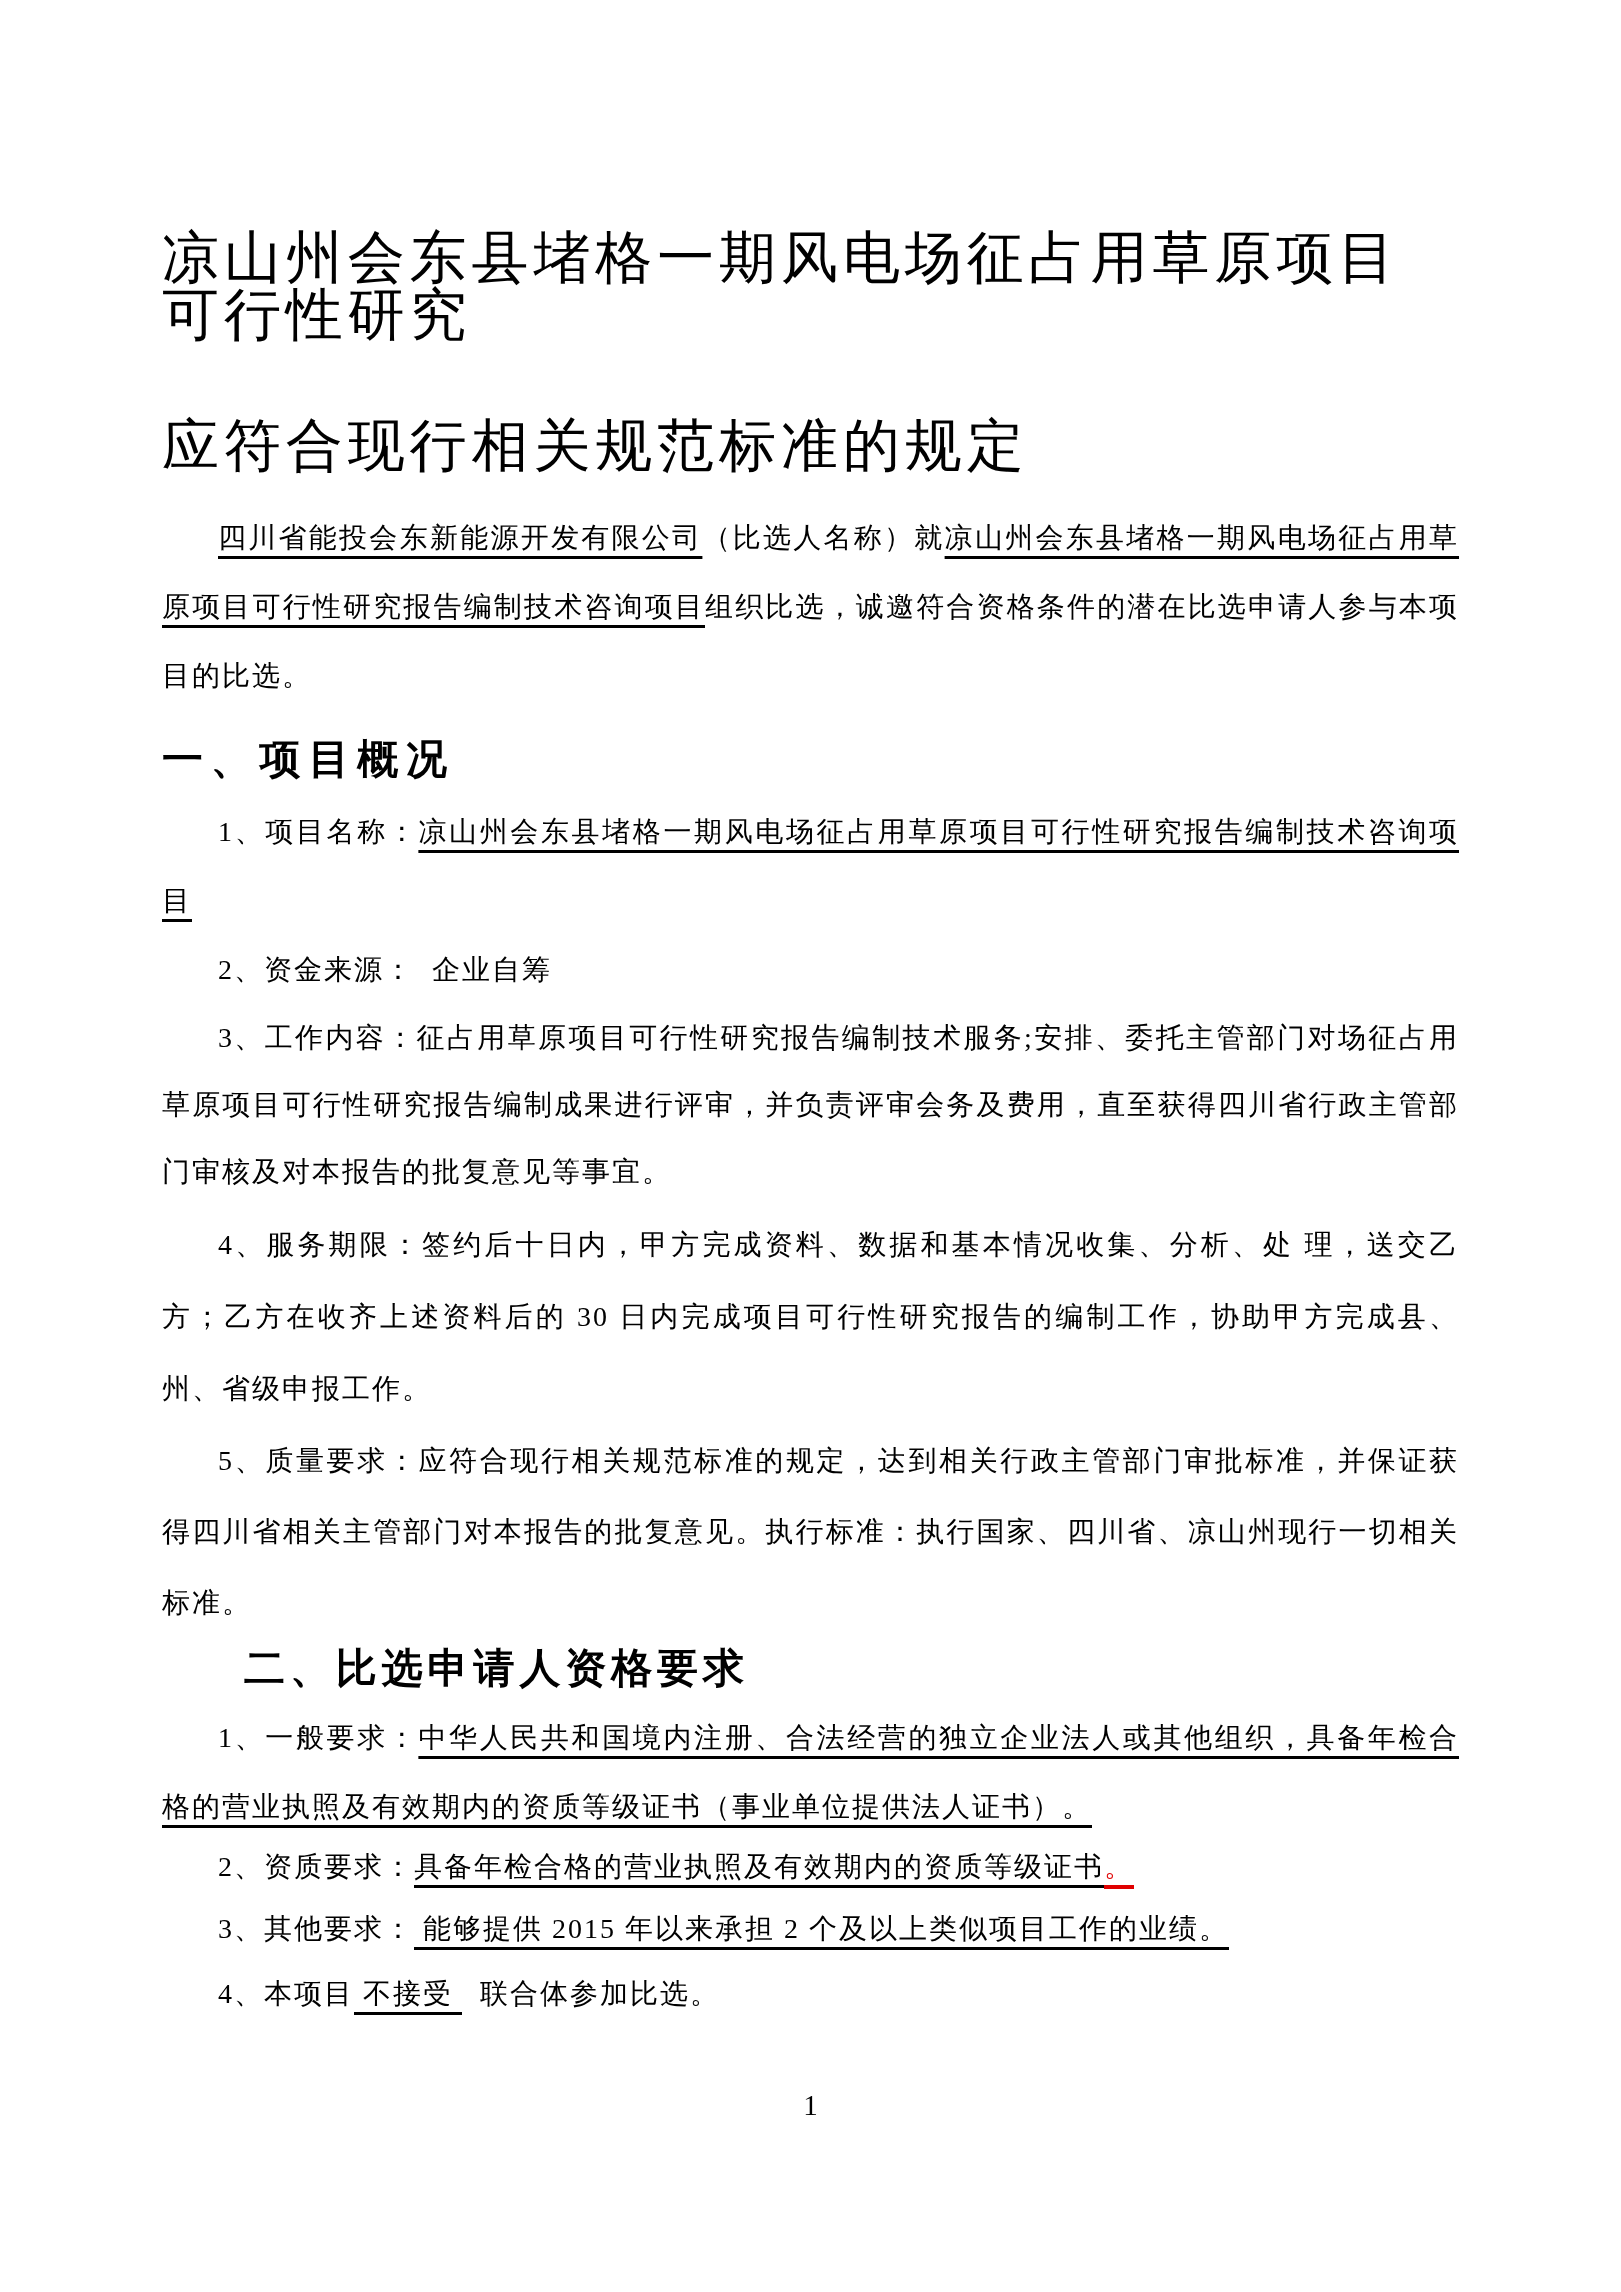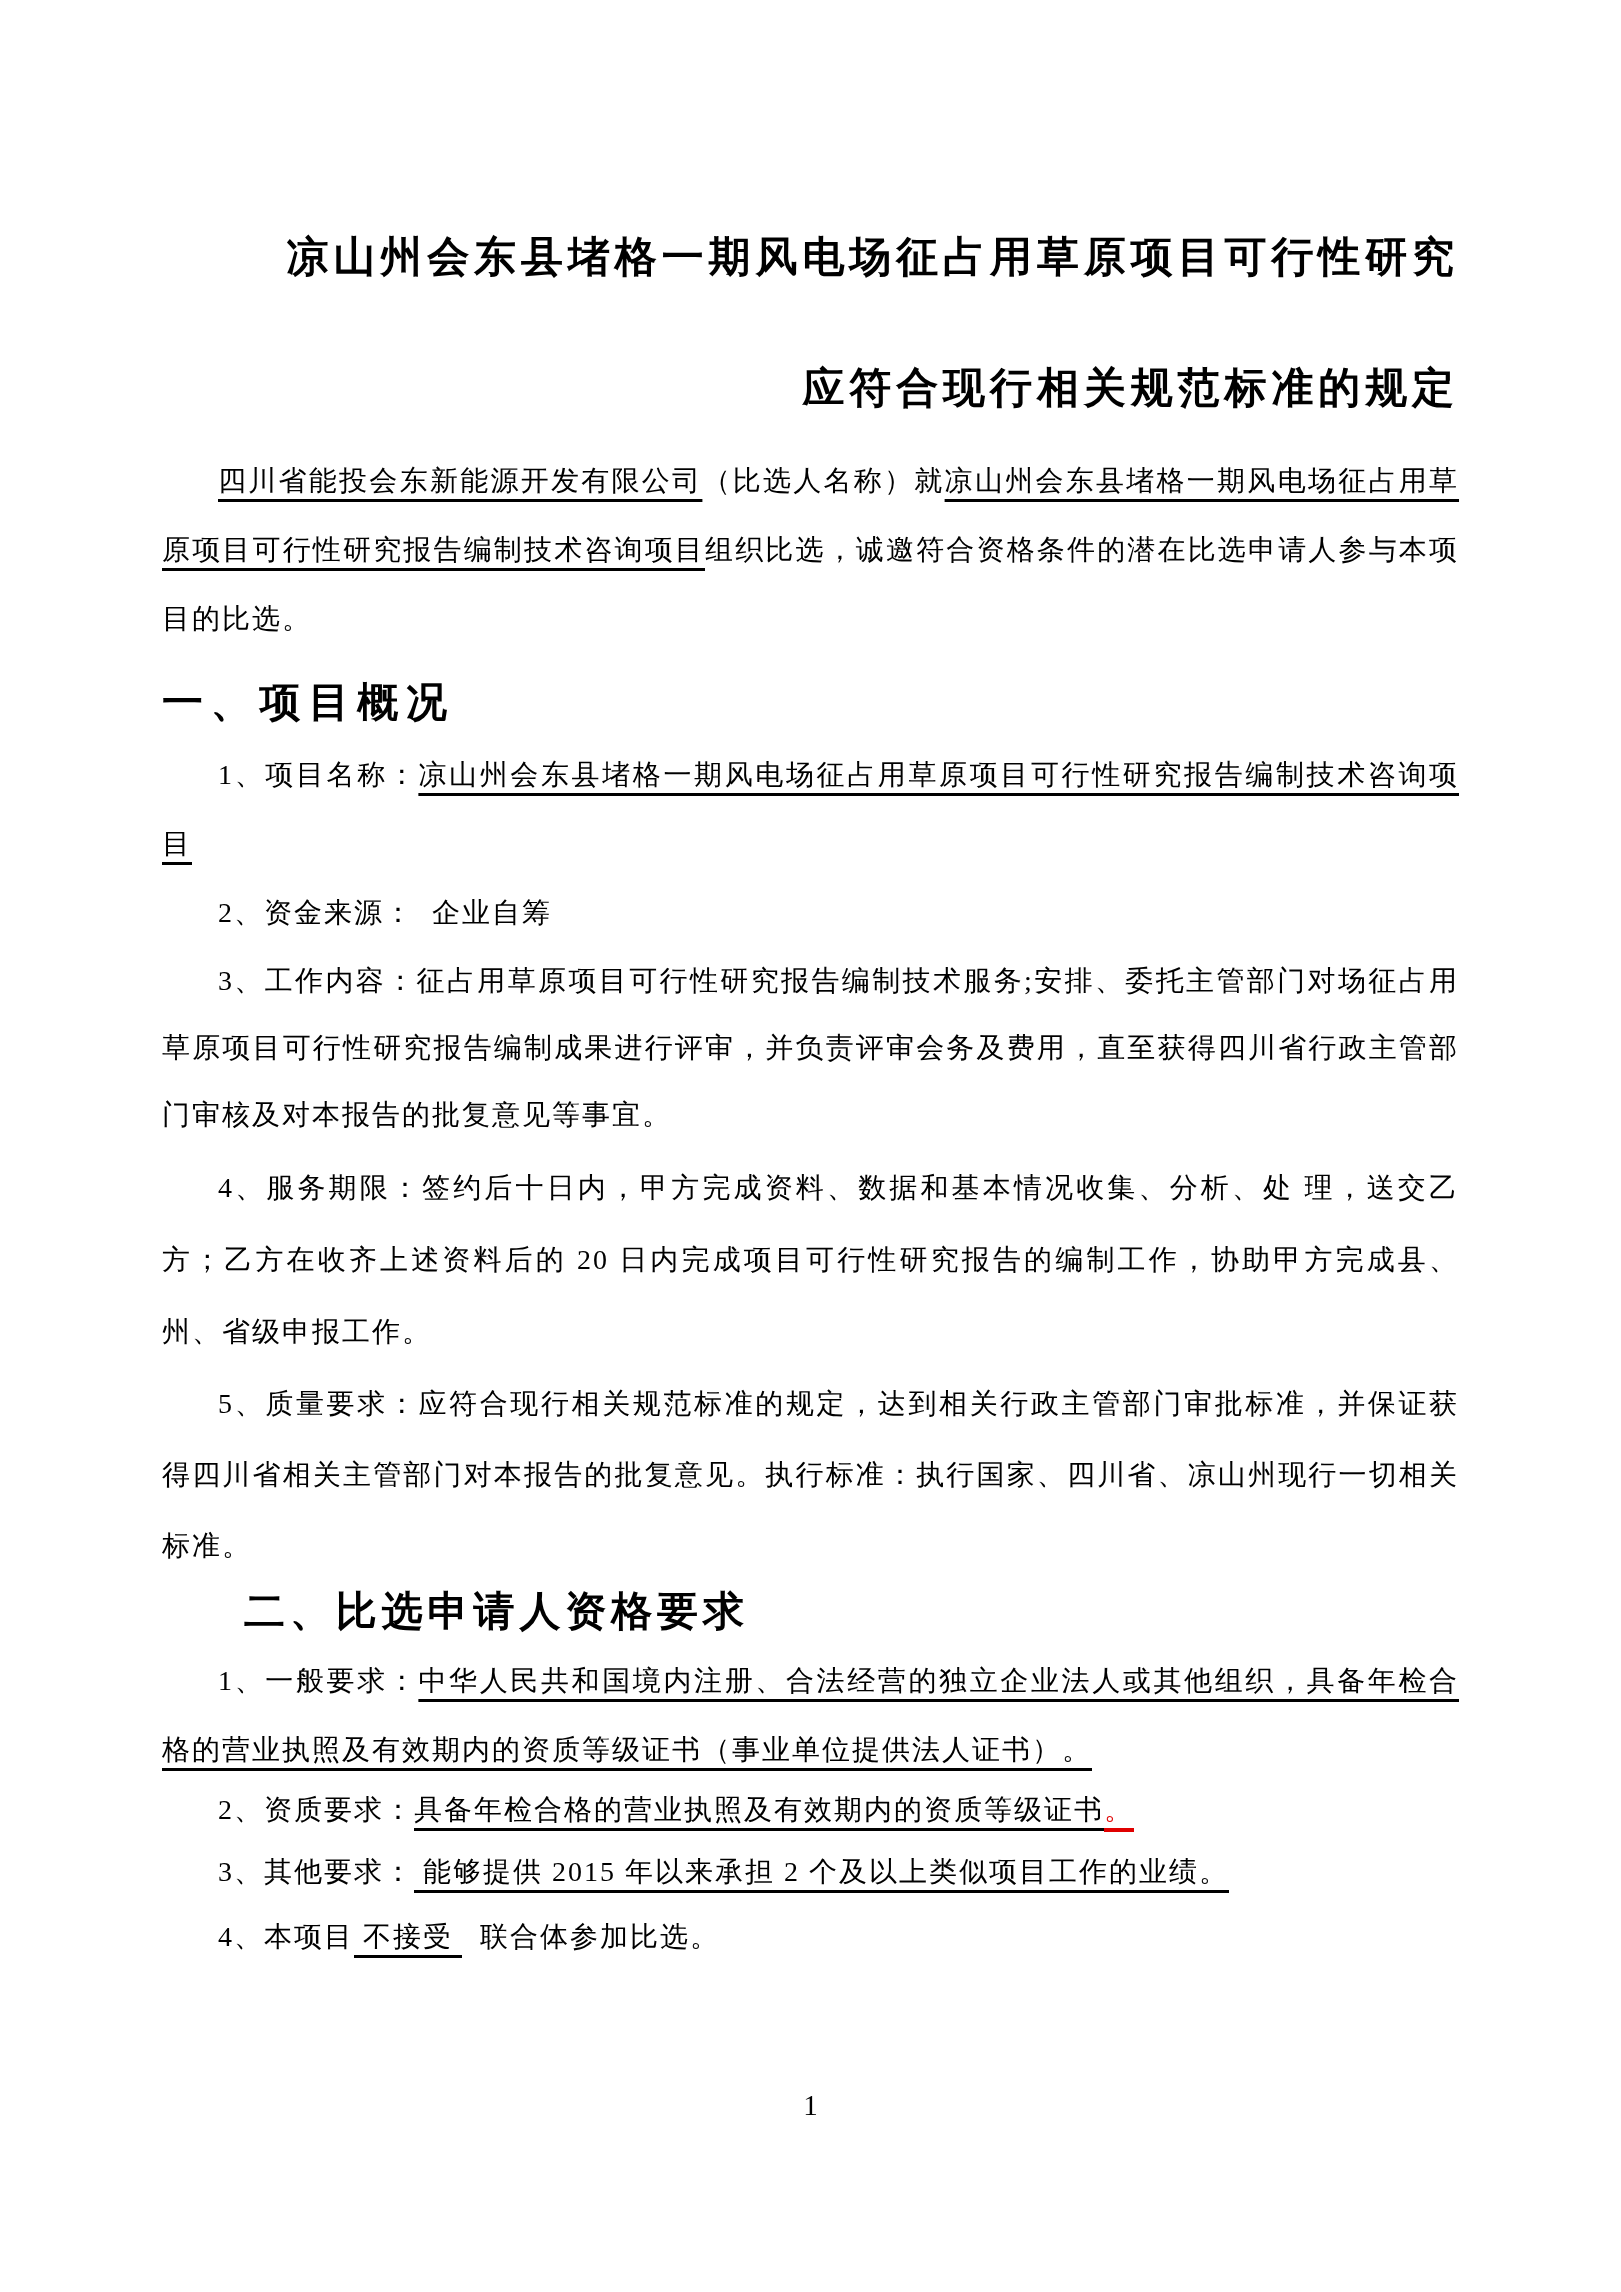--- a/index.html
+++ b/index.html
@@ -12,23 +12,23 @@
     position: relative;
     overflow: hidden;
   }
   .page {
     position: absolute;
     inset: 0;
     padding: 229px 162px 0 162px;
     box-sizing: border-box;
   }
   .title {
-    text-align: right;
-    font-weight: bold;
-    font-size: 42px;
+    text-align: left;
+    font-weight: normal;
+    font-size: 57px;
     letter-spacing: 4.9px;
     line-height: 57px;
   }
   .title-2 { margin-top: 74px; }
   p { margin: 0; }
   .body-text {
     font-size: 28px;
     letter-spacing: 2px;
     line-height: 69px;
     text-align: justify;
@@ -97,21 +97,21 @@
   <p class="body-text indent intro"><span class="u">四川省能投会东新能源开发有限公司</span><span>（比选人名称）就</span><span class="u">凉山州会东县堵格一期风电场征占用草原项目可行性研究报告编制技术咨询项目</span><span>组织比选，诚邀符合资格条件的潜在比选申请人参与本项目的比选。</span></p>
 
   <div class="h1">一、项目概况</div>
 
   <p class="body-text indent item1"><span>1、项目名称：</span><span class="u">凉山州会东县堵格一期风电场征占用草原项目可行性研究报告编制技术咨询项目</span></p>
 
   <p class="body-text indent">2、资金来源：  企业自筹</p>
 
   <p class="body-text indent item3">3、工作内容：征占用草原项目可行性研究报告编制技术服务;安排、委托主管部门对场征占用草原项目可行性研究报告编制成果进行评审，并负责评审会务及费用，直至获得四川省行政主管部门审核及对本报告的批复意见等事宜。</p>
 
-  <p class="body-text indent item4">4、服务期限：签约后十日内，甲方完成资料、数据和基本情况收集、分析、处 理，送交乙方；乙方在收齐上述资料后的 20 日内完成项目可行性研究报告的编制工作，协助甲方完成县、州、省级申报工作。</p>
+  <p class="body-text indent item4">4、服务期限：签约后十日内，甲方完成资料、数据和基本情况收集、分析、处 理，送交乙方；乙方在收齐上述资料后的 30 日内完成项目可行性研究报告的编制工作，协助甲方完成县、州、省级申报工作。</p>
 
   <p class="body-text indent item5">5、质量要求：应符合现行相关规范标准的规定，达到相关行政主管部门审批标准，并保证获得四川省相关主管部门对本报告的批复意见。执行标准：执行国家、四川省、凉山州现行一切相关标准。</p>
 
   <div class="h2">二、比选申请人资格要求</div>
 
   <p class="body-text indent j1"><span>1、一般要求：</span><span class="u">中华人民共和国境内注册、合法经营的独立企业法人或其他组织，具备年检合格的营业执照及有效期内的资质等级证书（事业单位提供法人证书）。</span></p>
 
   <p class="body-text indent j2"><span>2、资质要求：</span><span class="u">具备年检合格的营业执照及有效期内的资质等级证书</span><span class="u-red">。</span></p>
 
   <p class="body-text indent j3"><span>3、其他要求：</span><span class="u"> 能够提供 2015 年以来承担 2 个及以上类似项目工作的业绩。</span></p>

